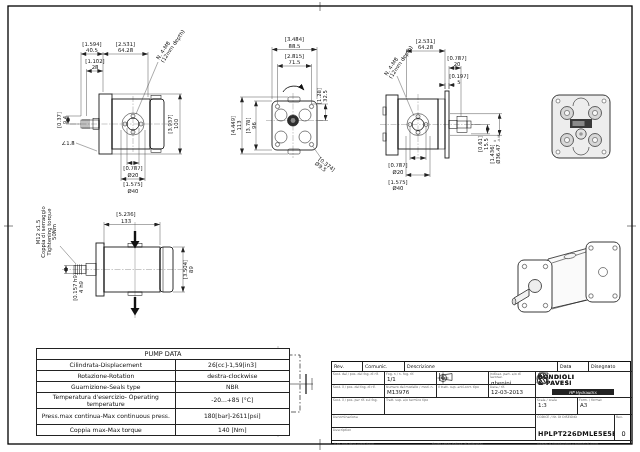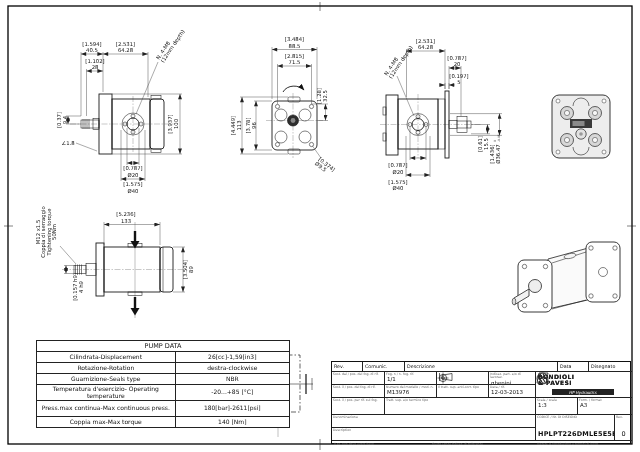--- a/index.html
+++ b/index.html
@@ -9,21 +9,21 @@
   svg text{font-family:"DejaVu Sans",sans-serif;fill:#111;}
   .dt{font-size:5.3px;text-anchor:middle;}
   .dts{font-size:5.3px;text-anchor:start;}
   .tol{font-size:3px;text-anchor:start;}
   .ol{stroke:#1a1a1a;stroke-width:.9;fill:none;}
   .ol2{stroke:#1a1a1a;stroke-width:.55;fill:none;}
   .dim{stroke:#444;stroke-width:.45;fill:none;}
   .cl{stroke:#777;stroke-width:.4;fill:none;stroke-dasharray:6 1.5 1.5 1.5;}
   .gr{stroke:#c6c6c6;stroke-width:1.1;}
   
-  .pt{position:absolute;left:36px;top:340px;width:252px;border:1px solid #222;font-size:6px;line-height:1.05;background:#fff;}
+  .pt{position:absolute;left:36px;top:348px;width:252px;border:1px solid #222;font-size:6px;line-height:1.05;background:#fff;}
   .pt-title{height:10px;display:flex;align-items:center;justify-content:center;border-bottom:.8px solid #222;font-size:6.5px;}
   .pt-row{display:flex;border-bottom:.8px solid #222;}
   .pt-row:last-child{border-bottom:none;}
   .pt-l{width:55%;border-right:.8px solid #222;display:flex;align-items:center;justify-content:center;text-align:center;padding:1px 2px;box-sizing:border-box;}
   .pt-v{width:45%;display:flex;align-items:center;justify-content:center;text-align:center;padding:1px 2px;box-sizing:border-box;}
   .h10{height:10px;} .h15{height:15px;}
   
   .tb{position:absolute;left:331px;top:361px;width:300px;height:83px;border:1.2px solid #111;background:#fff;box-sizing:border-box;}
   .c{position:absolute;box-sizing:border-box;overflow:hidden;}
   .bl{border-left:.7px solid #222;} .bt{border-top:.7px solid #222;}

